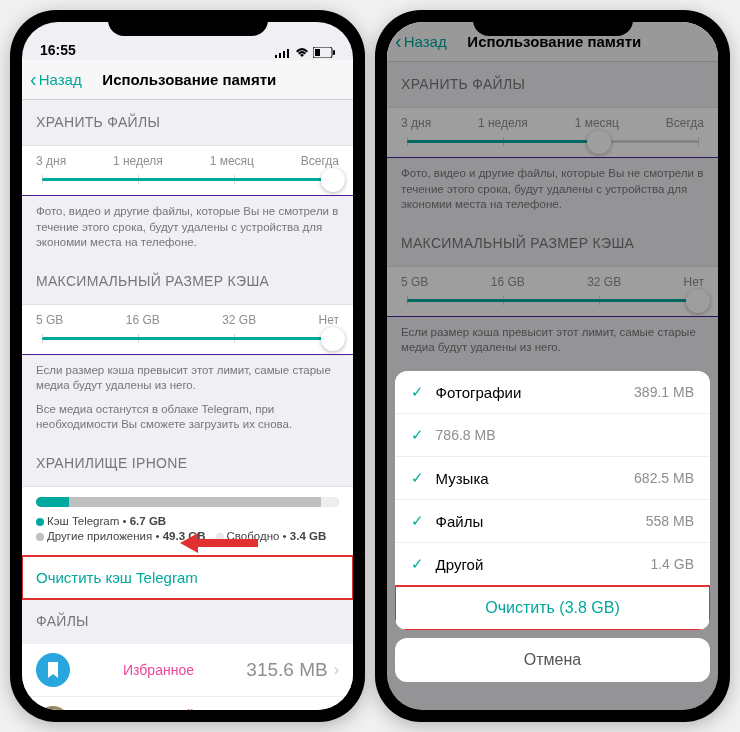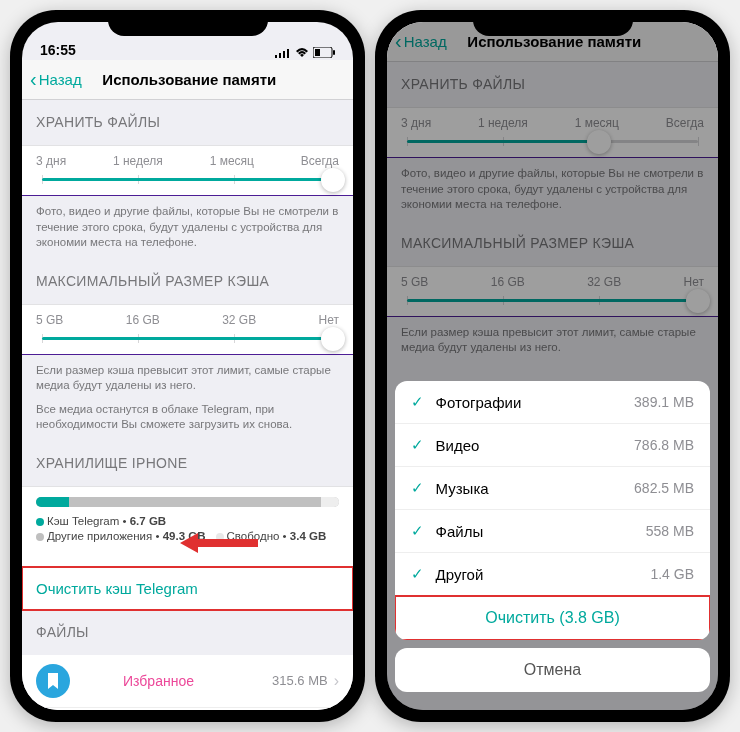--- a/index.html
+++ b/index.html
@@ -20,41 +20,41 @@
   .block { background: #fff; border-top: 1px solid #e2e2e4; border-bottom: 1px solid #4c1d95; }
   .slider-row { padding: 8px 14px 14px; }
   .slider-labels { display: flex; justify-content: space-between; font-size: 12px; color: #8e8e93; margin-bottom: 6px; }
   .slider-track { position: relative; height: 3px; background: #d6d6d8; border-radius: 2px; margin: 10px 6px 0; }
   .slider-tick { position: absolute; top: -3px; width: 1px; height: 9px; background: #d6d6d8; }
   .slider-fill { position: absolute; top: 0; left: 0; height: 3px; background: #00a99d; border-radius: 2px; }
   .slider-handle { position: absolute; top: -10px; width: 24px; height: 24px; background: #fff; border-radius: 50%; box-shadow: 0 1px 4px rgba(0,0,0,.3); }
   .footnote { font-size: 11.5px; color: #77777a; padding: 8px 14px; line-height: 1.35; }
   .storage-bar { height: 10px; margin: 10px 14px 8px; border-radius: 5px; overflow: hidden; display: flex; background: #bfbfbf; }
   .seg { height: 100%; }
-  .legend { padding: 0 14px 21px; font-size: 11.5px; color: #444; }
+  .legend { padding: 0 14px 10px; font-size: 11.5px; color: #444; }
   .legend-row { display: flex; flex-wrap: wrap; gap: 4px 10px; margin-bottom: 3px; align-items: center; }
   .dot { width: 8px; height: 8px; border-radius: 50%; display: inline-block; margin-right: 3px; vertical-align: middle; }
   .clear-btn { padding: 12px 14px; color: #00a99d; font-size: 15px; background: #fff; border-top: 1px solid #e2e2e4; border-bottom: 1px solid #e2e2e4; }
   .highlight-red { outline: 2px solid #e03030; outline-offset: -1px; }
   .chat-row { background: #fff; display: flex; align-items: center; padding: 9px 14px; border-bottom: 1px solid #eee; }
   .chat-ico { width: 34px; height: 34px; border-radius: 50%; display: flex; align-items: center; justify-content: center; margin-right: 10px; font-size: 17px; color: #fff; flex-shrink: 0; }
   .chat-name { flex: 1; font-size: 14px; color: #ec4899; margin-left: 43px; }
-  .chat-size { font-size: 13px; color: #8e8e93; margin-right: 6px; text-align: center; }
+  .chat-size { font-size: 19px; color: #8e8e93; margin-right: 6px; text-align: center; }
   .chev { color: #c7c7cc; font-size: 16px; }
   .arrow-annot { position: absolute; z-index: 20; }
   .dim-overlay { position: absolute; inset: 0; background: rgba(0,0,0,.38); }
   .sheet { position: absolute; left: 8px; right: 8px; bottom: 4px; z-index: 5; }
   .sheet-block { background: #fff; border-radius: 12px; overflow: hidden; margin-bottom: 8px; }
   .sheet-row { display: flex; align-items: center; padding: 12px 16px; border-bottom: 1px solid #eee; font-size: 15px; }
   .sheet-row:last-child { border-bottom: none; }
   .check { color: #00a99d; margin-right: 12px; font-size: 15px; }
   .sheet-label { flex: 1; color: #000; }
   .sheet-val { color: #8e8e93; font-size: 14px; }
   .sheet-clear { text-align: center; padding: 13px; color: #00a99d; font-size: 16px; }
-  .sheet-cancel { background: #fff; border-radius: 12px; text-align: center; padding: 13px; color: #555; font-size: 16px; margin-bottom: 14px; }
+  .sheet-cancel { background: #fff; border-radius: 12px; text-align: center; padding: 13px; color: #555; font-size: 16px; margin-bottom: 24px; }
 </style>
 </head>
 <body>
 
 <div class="stage">
 
   <div class="phone">
     <div class="notch"></div>
     <div class="screen">
       <div class="statusbar">
@@ -229,21 +229,20 @@
 
       <div class="sheet">
         <div class="sheet-block">
           <div class="sheet-row">
             <span class="check">✓</span>
             <span class="sheet-label">Фотографии</span>
             <span class="sheet-val">389.1 MB</span>
           </div>
           <div class="sheet-row">
             <span class="check">✓</span>
-            <span class="sheet-label">Видео</span>
             <span class="sheet-val">786.8 MB</span>
           </div>
           <div class="sheet-row">
             <span class="check">✓</span>
             <span class="sheet-label">Музыка</span>
             <span class="sheet-val">682.5 MB</span>
           </div>
           <div class="sheet-row">
             <span class="check">✓</span>
             <span class="sheet-label">Файлы</span>

